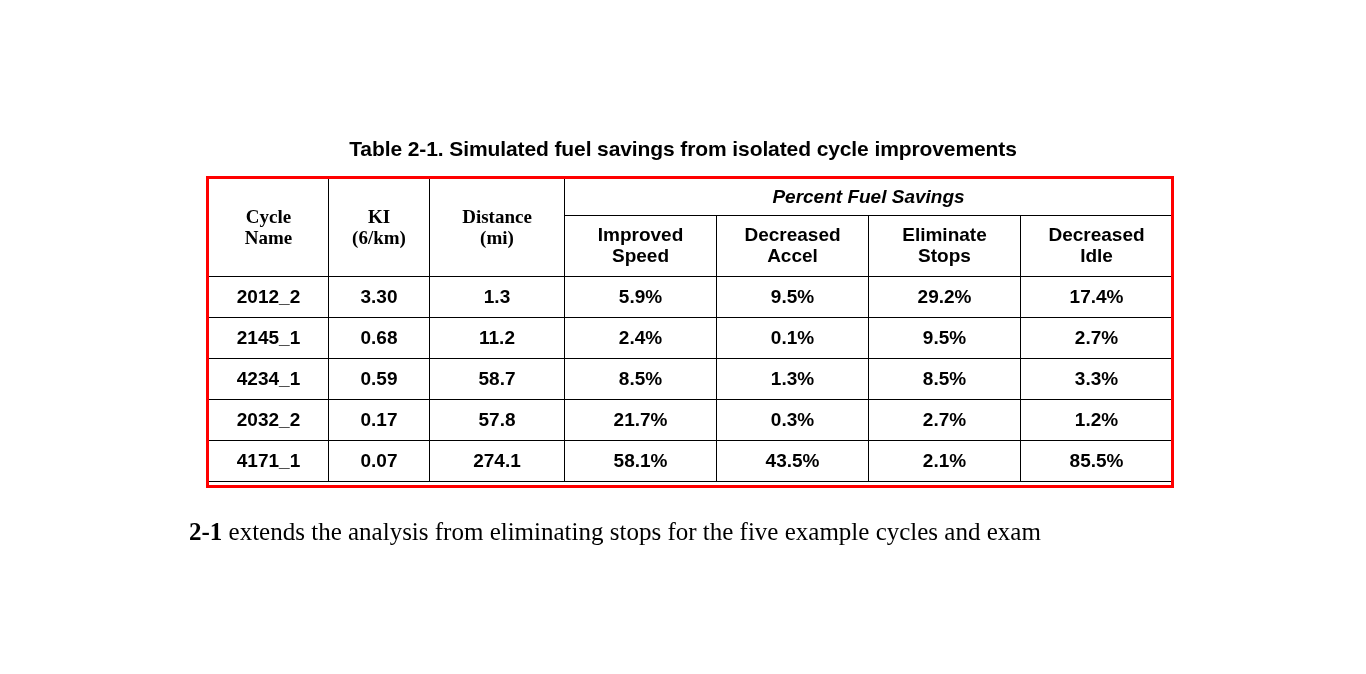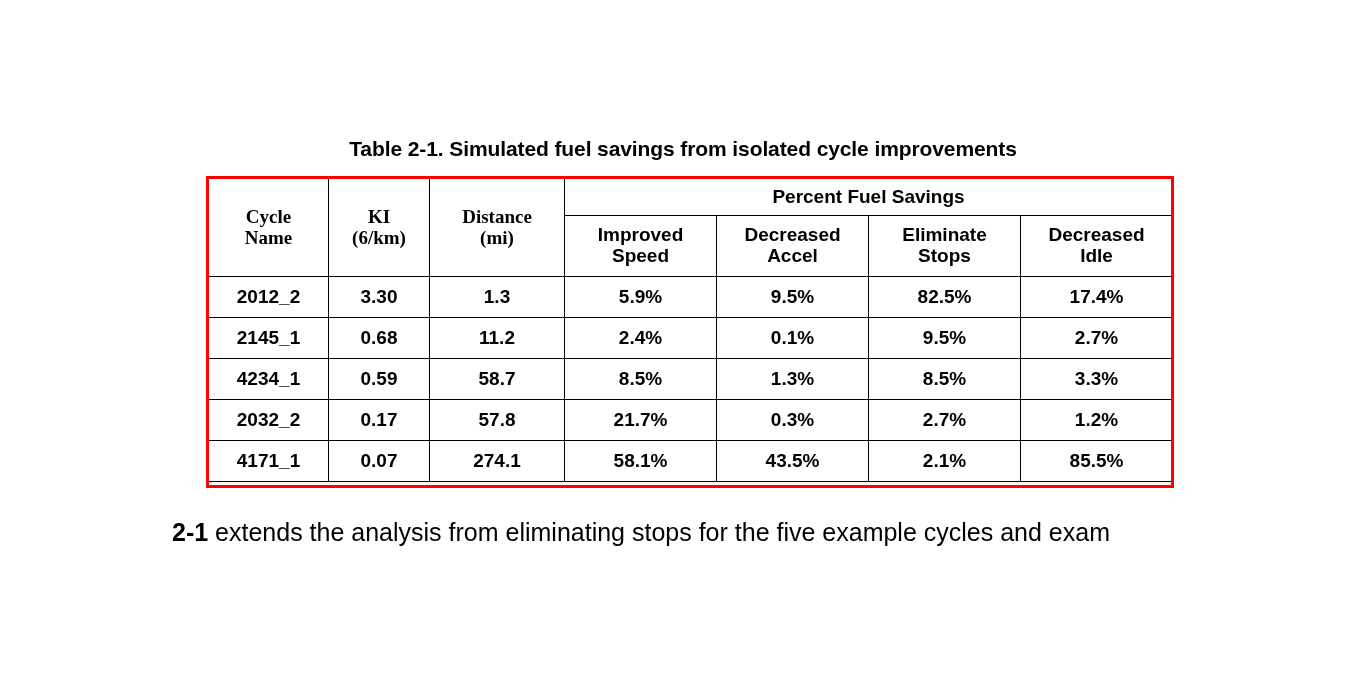--- a/index.html
+++ b/index.html
@@ -68,20 +68,21 @@
     width: 968px;
     height: 312px;
     border: 3px solid #ff0000;
     box-sizing: border-box;
     pointer-events: none;
   }
 
   th.group-header {
     height: 36px;
     font-size: 20px;
+    font-style: italic;
   }
 
   th.sub-header {
     height: 60px;
     font-size: 19px;
   }
 
   th.tall-header {
     height: 96px;
     font-size: 19px;
@@ -94,24 +95,24 @@
     font-size: 19px;
   }
 
   .col-cycle { width: 120px; }
   .col-ki { width: 101px; }
   .col-dist { width: 135px; }
   .col-pfs { width: 152px; }
 
   #body-paragraph {
     position: absolute;
-    left: 172px;
+    left: 189px;
     top: 518px;
     width: 1140px;
-    font-family: Liberation Sans, sans-serif;
+    font-family: Liberation Serif, serif;
     font-size: 25px;
     color: #000000;
     white-space: nowrap;
   }
   #body-paragraph .ref {
     font-weight: bold;
   }
 </style>
 </head>
 <body>
@@ -166,21 +167,21 @@
           </th>
         </tr>
       </thead>
       <tbody>
         <tr>
           <td class="body-cell">2012_2</td>
           <td class="body-cell">3.30</td>
           <td class="body-cell">1.3</td>
           <td class="body-cell">5.9%</td>
           <td class="body-cell">9.5%</td>
-          <td class="body-cell">82.5%</td>
+          <td class="body-cell">29.2%</td>
           <td class="body-cell">17.4%</td>
         </tr>
         <tr>
           <td class="body-cell">2145_1</td>
           <td class="body-cell">0.68</td>
           <td class="body-cell">11.2</td>
           <td class="body-cell">2.4%</td>
           <td class="body-cell">0.1%</td>
           <td class="body-cell">9.5%</td>
           <td class="body-cell">2.7%</td>

